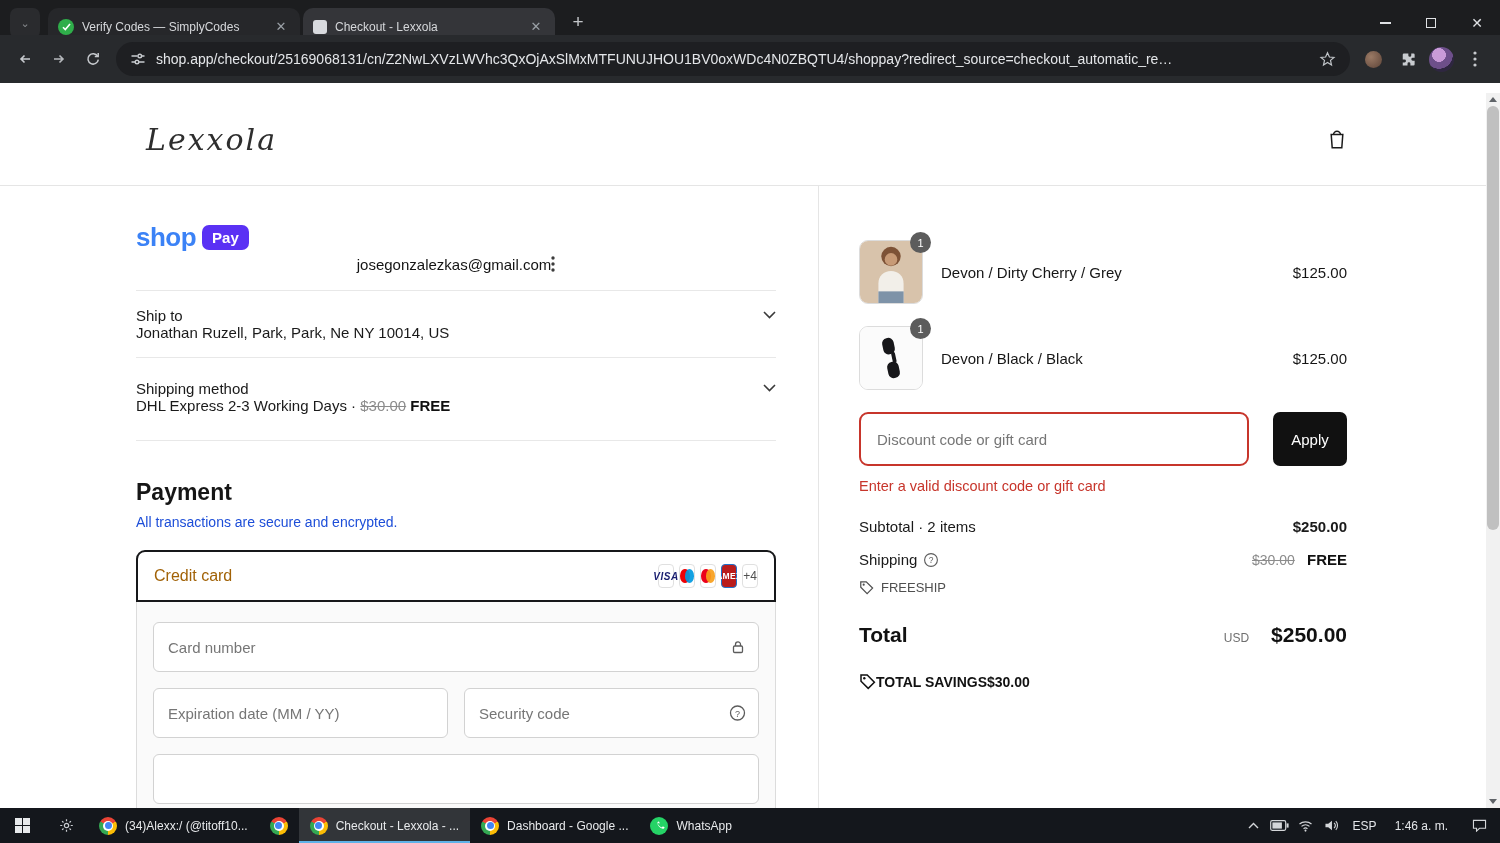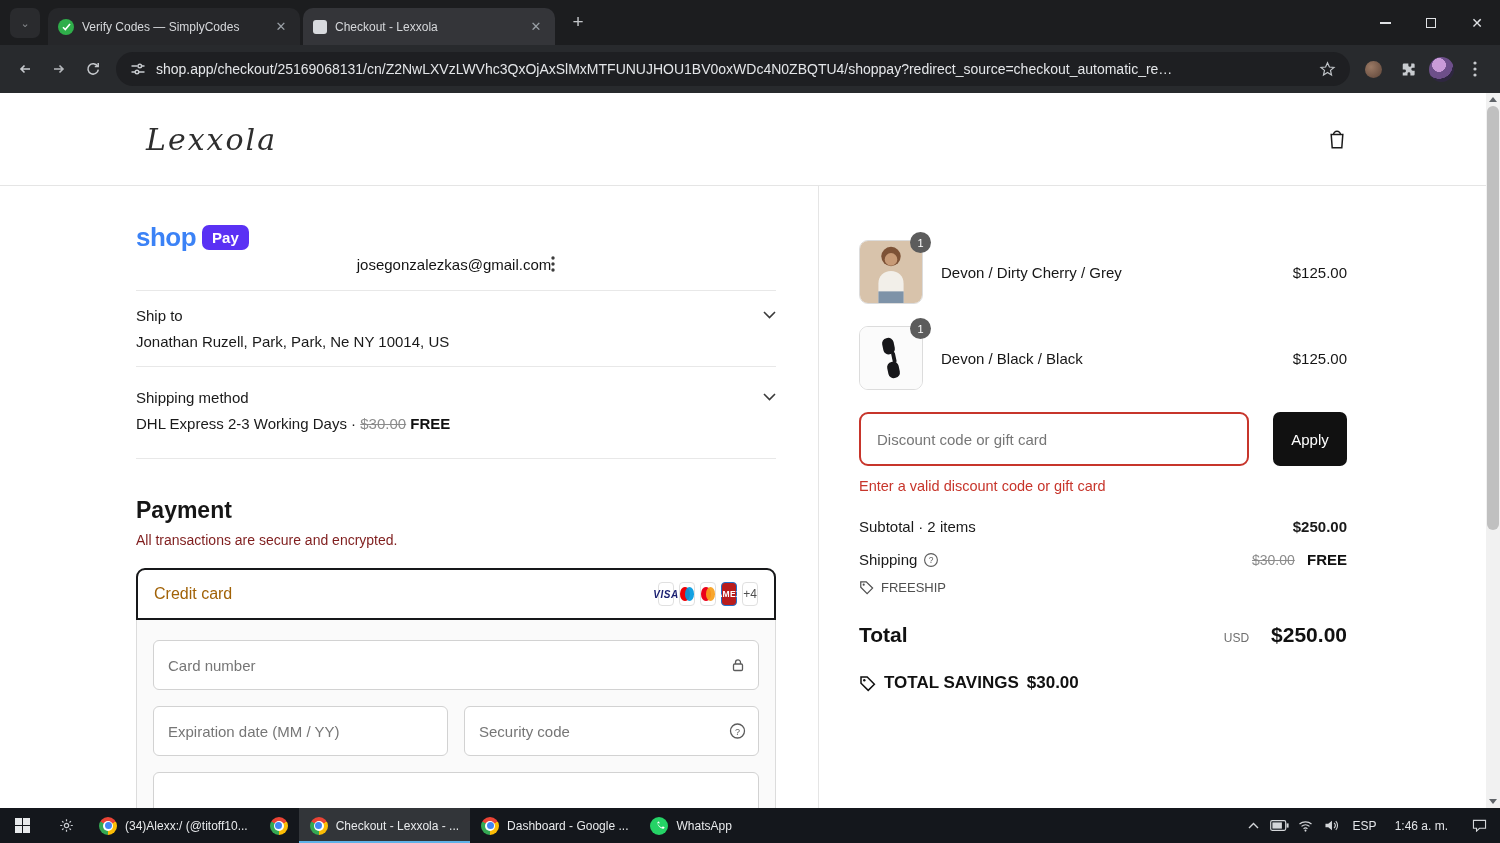--- a/index.html
+++ b/index.html
@@ -17,21 +17,21 @@
   .favicon-simplycodes{width:16px;height:16px;border-radius:50%;background:#2fae4a;display:flex;align-items:center;justify-content:center;flex:none}
   .favicon-lexxola{width:14px;height:14px;border-radius:3px;background:#d8dade;flex:none}
   .newtab{width:28px;height:28px;margin:0 0 9px 6px;color:#c3c6c9;font-size:19px;display:flex;align-items:center;justify-content:center;flex:none}
   .win-controls{position:absolute;right:0;top:0;height:45px;display:flex}
   .win-btn{width:46px;height:45px;display:flex;align-items:center;justify-content:center;color:#dfe1e4}
   .glyph-min{width:11px;height:2px;background:#dfe1e4}
   .glyph-max{width:10px;height:10px;border:1.4px solid #dfe1e4}
   .glyph-close{font-size:14px;line-height:1}
 
   
-  .toolbar{position:absolute;top:45px;left:0;right:0;height:48px;background:#282a2d;display:flex;align-items:center;padding:0 8px}
+  .toolbar{position:absolute;top:35px;left:0;right:0;height:48px;background:#282a2d;display:flex;align-items:center;padding:0 8px}
   .tool-btn{width:34px;height:34px;border-radius:50%;display:flex;align-items:center;justify-content:center;flex:none}
   .omnibox{flex:1;height:34px;border-radius:17px;background:#1e1f22;display:flex;align-items:center;padding:0 14px;gap:10px;margin:0 6px;min-width:0}
   .url{flex:1;font-size:14px;color:#e4e6e9;white-space:nowrap;overflow:hidden;min-width:0}
   .ext-dot{width:17px;height:17px;border-radius:50%;background:radial-gradient(circle at 35% 35%,#9b7a65,#5d4438)}
   .avatar{width:25px;height:25px;border-radius:50%;background:radial-gradient(circle at 40% 32%,#c99bd8 0 30%,#6d4f8a 31% 60%,#2e2640 61%)}
 
   
   .page{position:absolute;top:93px;left:0;width:1486px;height:715px;background:#fff;overflow:hidden}
   .site-header{height:93px;border-bottom:1px solid #e5e5e5;position:relative}
   .logo{position:absolute;left:146px;top:50%;transform:translateY(-50%);font-family:"DejaVu Serif",serif;font-style:italic;font-size:30px;letter-spacing:2px;color:#2e2e2e}
@@ -46,26 +46,26 @@
   .shoppay{display:flex;align-items:center;gap:6px;height:30px}
   .shop-word{font-size:26px;font-weight:800;color:#3b82f6;letter-spacing:-.5px}
   .pay-badge{background:#5a31f4;color:#fff;font-size:15px;font-weight:700;padding:4px 10px;border-radius:7px}
   .email-row{display:flex;align-items:center;justify-content:center;margin-top:0;height:24px}
   .email{font-size:15px;color:#141414}
   .divider{height:1px;background:#e8e8e8;margin-top:14px}
   .acc{display:flex;justify-content:space-between;border-bottom:1px solid #e8e8e8}
   .acc.ship{padding:16px 0}
   .acc.method{padding:22px 0 26px}
   .acc-label{font-size:15px;color:#1a1a1a}
-  .acc-value{font-size:15px;color:#1a1a1a;margin-top:9px}
+  .acc-value{font-size:15px;color:#1a1a1a;}
   .chev{margin-top:4px}
   .old{color:#8c8c8c;text-decoration:line-through}
   .free{font-weight:700;color:#111}
   .payment-title{margin-top:38px;font-size:23px;font-weight:700;color:#161616}
-  .payment-sub{margin-top:8px;font-size:14px;color:#7f1d1d}
+  .payment-sub{margin-top:8px;font-size:14px;color:#1d4ed8}
   .card-option{margin-top:20px;height:52px;border:2px solid #17181a;border-radius:9px 9px 0 0;background:#fff;display:flex;align-items:center;justify-content:space-between;padding:0 16px;position:relative;z-index:2}
   .card-label{font-size:16px;color:#a16207}
   .brands{display:flex;gap:5px;align-items:center}
   .brand{width:16px;height:24px;border-radius:4px;border:1px solid #e0e0e0;background:#fff;display:flex;align-items:center;justify-content:center}
   .brand.visa span{font-size:10px;font-weight:800;font-style:italic;color:#1a1f71;letter-spacing:.5px}
   .cir{width:14px;height:14px;border-radius:50%}
   .c1r{background:#ed0006;margin-right:-5px}
   .c2b{background:#0099df;opacity:.92}
   .c1m{background:#eb001b;margin-right:-5px}
   .c2o{background:#f79e1b;opacity:.92}
@@ -96,21 +96,21 @@
   .ship-row{margin-top:16px;font-size:15px;color:#1a1a1a}
   .ship-left{display:flex;align-items:center;gap:6px}
   .ship-right .old{font-size:14px;margin-right:8px}
   .ship-right .free{font-size:15px}
   .freeship-row{margin-top:12px;display:flex;align-items:center;gap:7px;color:#4f4f4f;font-size:13px}
   .total-row{margin-top:28px}
   .total-label{font-size:21px;font-weight:700;color:#111}
   .total-right{display:flex;align-items:baseline;gap:22px}
   .currency{font-size:12px;color:#6f6f6f}
   .total-amt{font-size:21px;font-weight:700;color:#111}
-  .savings-row{margin-top:26px;display:flex;align-items:center;gap:8px;font-weight:700;font-size:17px;color:#111}
+  .savings-row{margin-top:26px;display:flex;align-items:center;font-weight:700;font-size:14px;color:#111}
 
   
   .scrollbar{position:absolute;top:93px;left:1486px;width:14px;height:715px;background:#f1f1f1}
   .sb-btn{position:absolute;left:0;width:14px;height:13px;display:flex;align-items:center;justify-content:center}
   .sb-up{top:0}
   .sb-down{bottom:0}
   .sb-thumb{position:absolute;top:13px;left:1px;width:12px;height:424px;background:#c0c0c0;border-radius:6px}
 
   
   .taskbar{position:absolute;top:808px;left:0;right:0;height:35px;background:#14171c;display:flex;align-items:stretch;color:#e3e5e8}

